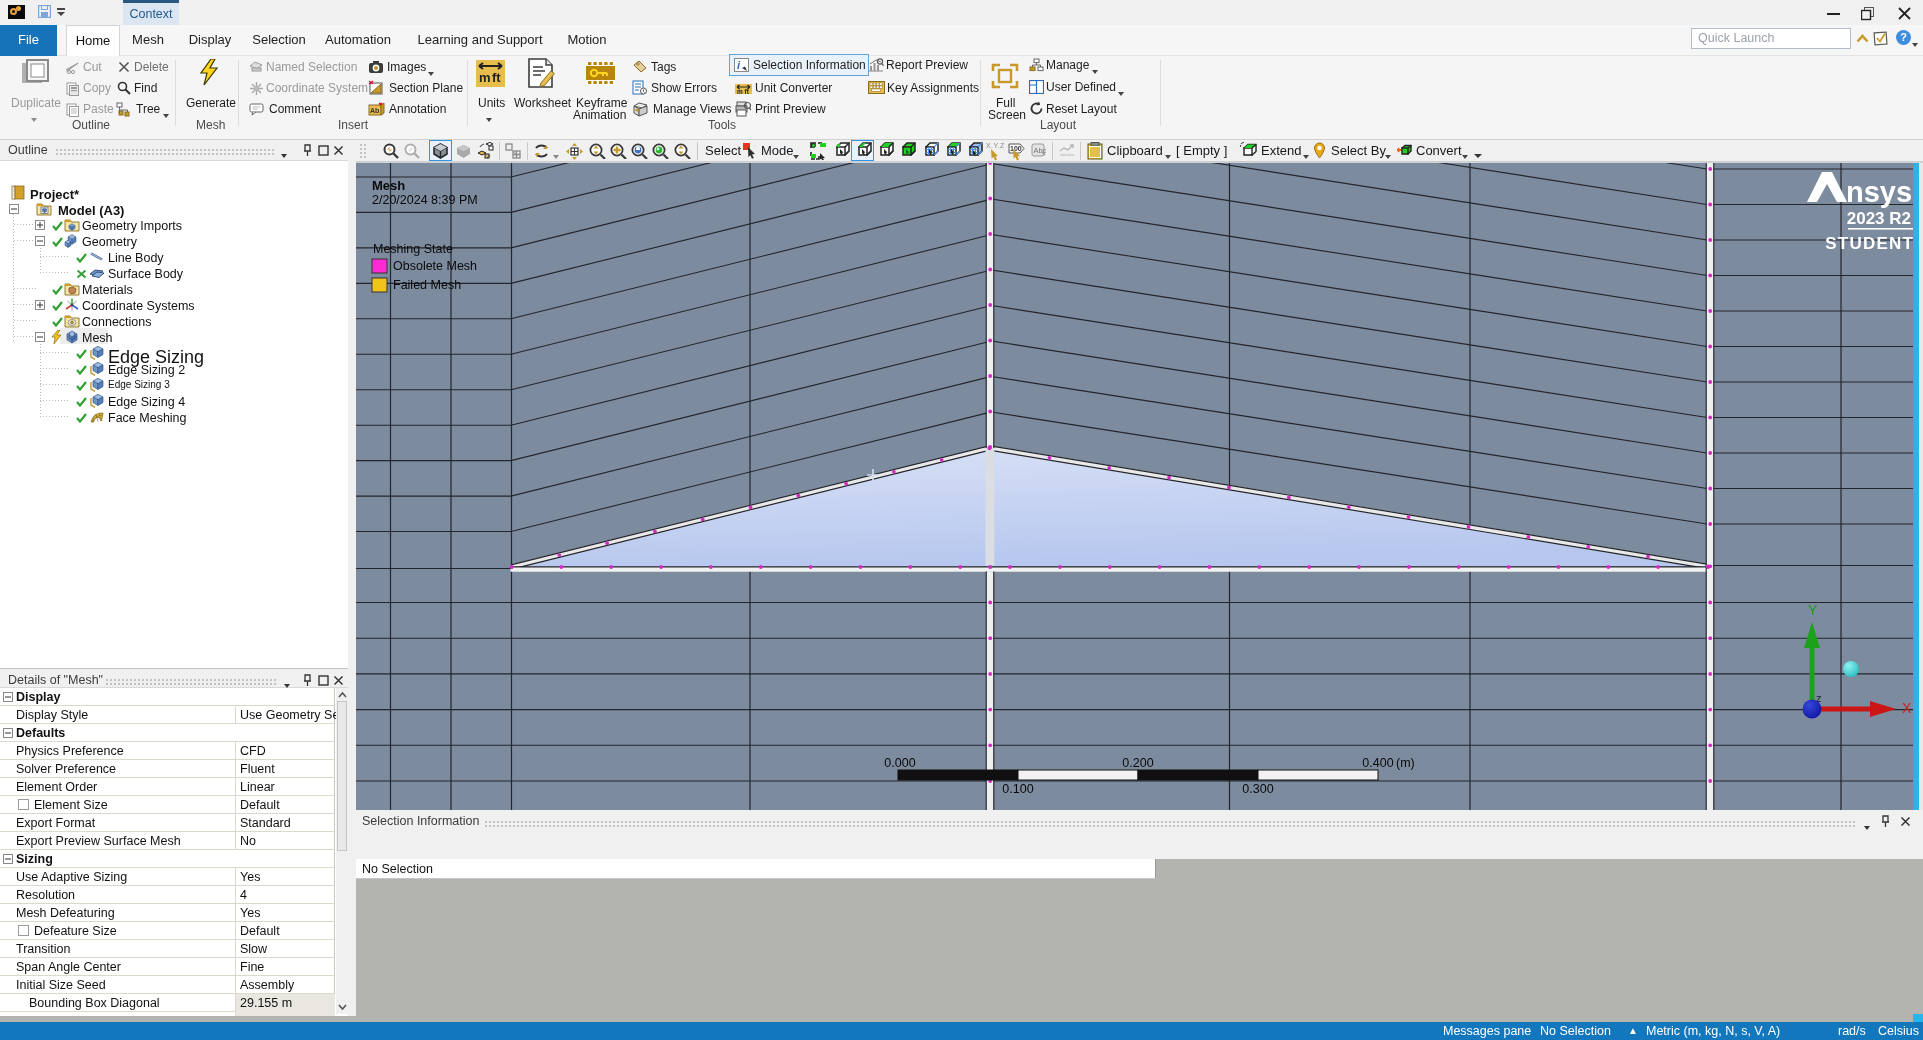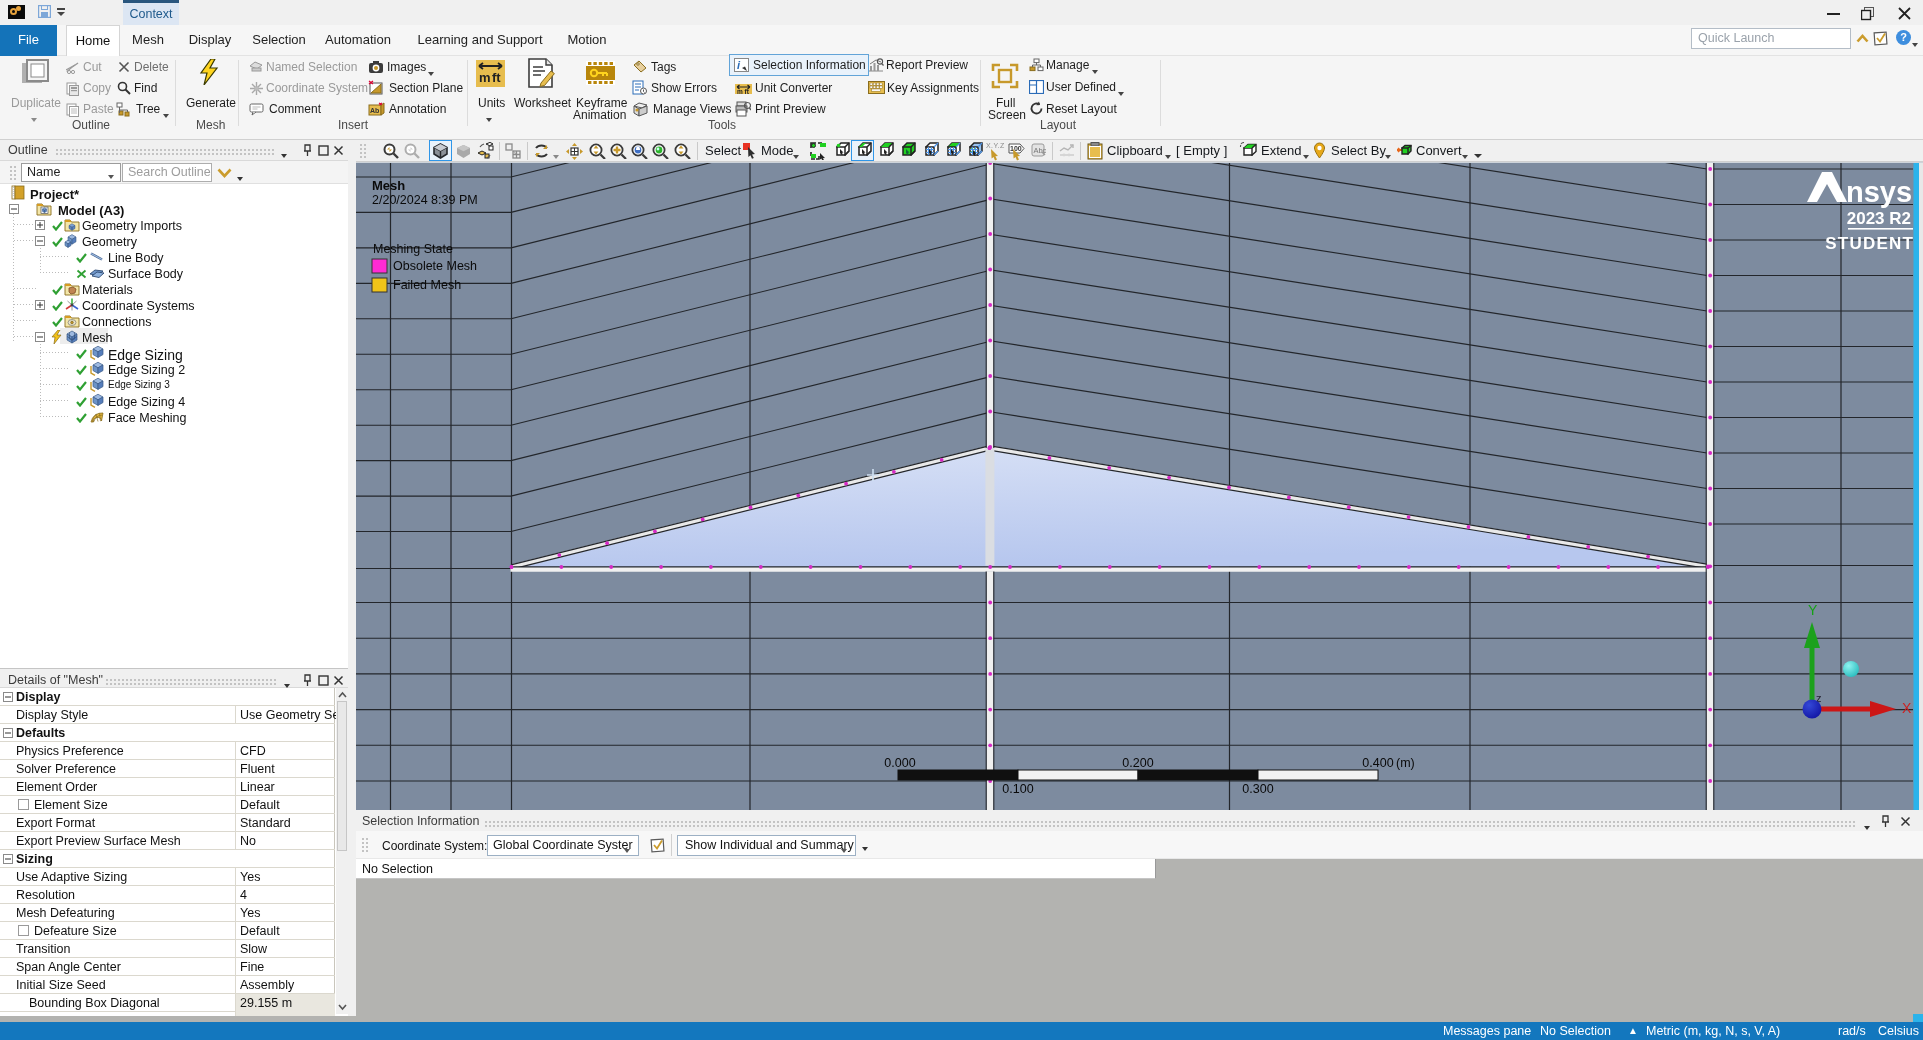--- a/index.html
+++ b/index.html
@@ -518,30 +518,20 @@
           <path d="M3 1 h5 v6 h-5 z M2 7 h7 M5.5 7 v5" stroke="#333" stroke-width="1.3" fill="none"></path>
         </svg>
       <svg class="abs" style="left:318px;top:5px;" width="11" height="11" viewBox="0 0 11 11">
           <rect x="1" y="1" width="9" height="9" fill="none" stroke="#333" stroke-width="1.4"></rect>
         </svg>
       <svg class="abs" style="left:333px;top:5px;" width="11" height="11" viewBox="0 0 11 11">
           <path d="M1.5 1.5 L9.5 9.5 M9.5 1.5 L1.5 9.5" stroke="#333" stroke-width="1.5"></path>
         </svg>
     </div>
 
-    <div class="abs" style="left:0;top:21px;width:348px;height:23px;background:#f4f4f4;border-bottom:1px solid #e0e0e0;">
-      <div class="abs dots" style="left:9px;top:4px;width:7px;height:15px;"></div>
-      <div class="abs" style="left:21px;top:2px;width:100px;height:19px;background:#fff;border:1px solid #9c9c9c;font-size:12.5px;color:#222;line-height:17px;padding-left:5px;">Name</div>
-      <div class="abs" style="left:108px;top:8px;"><span class="ddarrow" style="border-top-color:#555;"></span></div>
-      <div class="abs" style="left:122px;top:2px;width:90px;height:19px;background:#fff;border:1px solid #adadad;font-size:12.5px;color:#9d9d9d;line-height:17px;padding-left:5px;">Search Outline</div>
-      <svg class="abs" style="left:217px;top:7px;" width="15" height="10" viewBox="0 0 15 10">
-          <path d="M1.5 1.5 L7.5 8 L13.5 1.5" fill="none" stroke="#cb9c2d" stroke-width="2.6"></path>
-        </svg>
-      <div class="abs" style="left:237px;top:10px;"><span class="ddarrow" style="border-top-color:#333;"></span></div>
-    </div>
 
     <div id="tree" class="abs" style="left:0;top:44px;width:348px;height:484px;background:#fff;">
       <div class="abs" style="left:13px;top:30px;width:1px;height:128px;background-image:linear-gradient(#bbb 1px, transparent 1px);background-size:1px 3px;"></div>
       <div class="abs" style="left:14px;top:40px;width:24px;height:1px;background-image:linear-gradient(90deg,#bbb 1px, transparent 1px);background-size:3px 1px;"></div>
       <div class="abs" style="left:14px;top:56px;width:24px;height:1px;background-image:linear-gradient(90deg,#bbb 1px, transparent 1px);background-size:3px 1px;"></div>
       <div class="abs" style="left:40px;top:72px;width:30px;height:1px;background-image:linear-gradient(90deg,#bbb 1px, transparent 1px);background-size:3px 1px;"></div>
       <div class="abs" style="left:40px;top:88px;width:30px;height:1px;background-image:linear-gradient(90deg,#bbb 1px, transparent 1px);background-size:3px 1px;"></div>
       <div class="abs" style="left:14px;top:104px;width:24px;height:1px;background-image:linear-gradient(90deg,#bbb 1px, transparent 1px);background-size:3px 1px;"></div>
       <div class="abs" style="left:14px;top:120px;width:24px;height:1px;background-image:linear-gradient(90deg,#bbb 1px, transparent 1px);background-size:3px 1px;"></div>
       <div class="abs" style="left:14px;top:136px;width:24px;height:1px;background-image:linear-gradient(90deg,#bbb 1px, transparent 1px);background-size:3px 1px;"></div>
@@ -668,21 +658,21 @@
       <div class="abs" style="left:82px;top:147px;font-size:12.5px;font-weight:normal;color:#111;">Mesh</div>
       <svg class="abs" style="left:76px;top:165px;" width="11" height="10" viewBox="0 0 11 10">
           <path d="M1 5 L4 8.5 L10 1" fill="none" stroke="#2fa033" stroke-width="2.2"></path>
         </svg>
       <svg class="abs" style="left:89px;top:161px;" width="16" height="15" viewBox="0 0 16 15">
           <path d="M4 4 l5 -2.8 l5 2.8 l-5 2.8 z" fill="#9db9e0" stroke="#3a5a86" stroke-width="0.7"></path>
           <path d="M4 4 v5.6 l5 2.8 v-5.6 z" fill="#6d94c8" stroke="#3a5a86" stroke-width="0.7"></path>
           <path d="M14 4 v5.6 l-5 2.8 v-5.6 z" fill="#557dbb" stroke="#3a5a86" stroke-width="0.7"></path>
           <path d="M2 5 v7 l4 2.3" fill="none" stroke="#c7992b" stroke-width="1.4"></path>
         </svg>
-      <div class="abs" style="left:108px;top:163px;font-size:14px;font-weight:normal;color:#111;text-align:center;">Edge Sizing</div>
+      <div class="abs" style="left:108px;top:163px;font-size:18px;font-weight:normal;color:#111;text-align:center;">Edge Sizing</div>
       <svg class="abs" style="left:76px;top:181px;" width="11" height="10" viewBox="0 0 11 10">
           <path d="M1 5 L4 8.5 L10 1" fill="none" stroke="#2fa033" stroke-width="2.2"></path>
         </svg>
       <svg class="abs" style="left:89px;top:177px;" width="16" height="15" viewBox="0 0 16 15">
           <path d="M4 4 l5 -2.8 l5 2.8 l-5 2.8 z" fill="#9db9e0" stroke="#3a5a86" stroke-width="0.7"></path>
           <path d="M4 4 v5.6 l5 2.8 v-5.6 z" fill="#6d94c8" stroke="#3a5a86" stroke-width="0.7"></path>
           <path d="M14 4 v5.6 l-5 2.8 v-5.6 z" fill="#557dbb" stroke="#3a5a86" stroke-width="0.7"></path>
           <path d="M2 5 v7 l4 2.3" fill="none" stroke="#c7992b" stroke-width="1.4"></path>
         </svg>
       <div class="abs" style="left:108px;top:179px;font-size:12.5px;font-weight:normal;color:#111;">Edge Sizing 2</div>
@@ -1041,36 +1031,20 @@
   <div id="selinfo" class="abs" style="left:356px;top:810px;width:1567px;height:206px;background:#f0f0f0;">
     <div class="abs" style="left:6px;top:4px;font-size:12.5px;color:#3b3b3b;">Selection Information</div>
     <div class="abs dots" style="left:128px;top:10px;width:1372px;height:7px;"></div>
     <div class="abs" style="left:1508px;top:10px;"><span class="ddarrow" style="border-top-color:#333;"></span></div>
     <svg class="abs" style="left:1524px;top:5px;" width="11" height="13" viewBox="0 0 11 13">
         <path d="M3 1 h5 v6 h-5 z M2 7 h7 M5.5 7 v5" stroke="#333" stroke-width="1.3" fill="none"></path>
       </svg>
     <svg class="abs" style="left:1544px;top:6px;" width="11" height="11" viewBox="0 0 11 11">
         <path d="M1.5 1.5 L9.5 9.5 M9.5 1.5 L1.5 9.5" stroke="#333" stroke-width="1.5"></path>
       </svg>
-    <div class="abs" style="left:0;top:21px;width:1567px;height:28px;background:#f7f7f7;border-bottom:1px solid #e8e8e8;">
-      <div class="abs dots" style="left:5px;top:6px;width:7px;height:16px;"></div>
-      <div class="abs" style="left:26px;top:8px;font-size:12px;color:#111;">Coordinate System:</div>
-      <div class="abs" style="left:131px;top:4px;width:152px;height:21px;background:#fff;border:1px solid #9cb0c4;font-size:12.5px;color:#111;line-height:19px;padding-left:5px;overflow:hidden;white-space:nowrap;">Global Coordinate Syster</div>
-      <div class="abs" style="left:268px;top:12px;"><span class="ddarrow" style="border-top-color:#555;"></span></div>
-      <svg class="abs" style="left:293px;top:6px;" width="17" height="17" viewBox="0 0 17 17">
-          <rect x="2.5" y="2.5" width="12" height="12" fill="#fff" stroke="#5a5a5a" stroke-width="1.2" transform="rotate(-4 8 8)"></rect>
-          <path d="M5 8 L8 11.5 L13 3.5" fill="none" stroke="#cb9c2d" stroke-width="1.8"></path>
-        </svg>
-      <div class="sep" style="left:315px;top:3px;height:22px;background:#d0d0d0;"></div>
-      <div class="abs" style="left:321px;top:4px;width:179px;height:21px;background:#fff;border:1px solid #9cb0c4;font-size:12.5px;color:#111;line-height:19px;padding-left:7px;">Show Individual and Summary</div>
-      <div class="abs" style="left:485px;top:12px;"><span class="ddarrow" style="border-top-color:#555;"></span></div>
-      <svg class="abs" style="left:504px;top:14px;" width="10" height="7" viewBox="0 0 10 7">
-          <path d="M1 0 h8 M2 2 l3 4 l3 -4 z" fill="#333"></path>
-        </svg>
-    </div>
     <div class="abs" style="left:0;top:49px;width:800px;height:20px;background:#fff;border-right:1px solid #999;border-bottom:1px solid #c5c5c5;">
       <div class="abs" style="left:6px;top:3px;font-size:12.5px;color:#111;">No Selection</div>
     </div>
     <div class="abs" style="left:800px;top:49px;width:767px;height:20px;background:#b3b3b0;"></div>
     <div class="abs" style="left:0;top:69px;width:1567px;height:137px;background:#b3b3b0;"></div>
   </div>
   <div class="abs" style="left:0;top:1016px;width:1923px;height:6px;background:#b3b3b0;"></div>
   <div class="abs" style="left:1913px;top:1014px;width:10px;height:8px;background:#2bb3eb;"></div>
   <div id="statusbar" class="abs" style="left:0;top:1022px;width:1923px;height:18px;background:#1377be;color:#fff;font-size:13px;">
     <div class="abs" style="left:1443px;top:2px;font-size:12.5px;">Messages pane</div>

